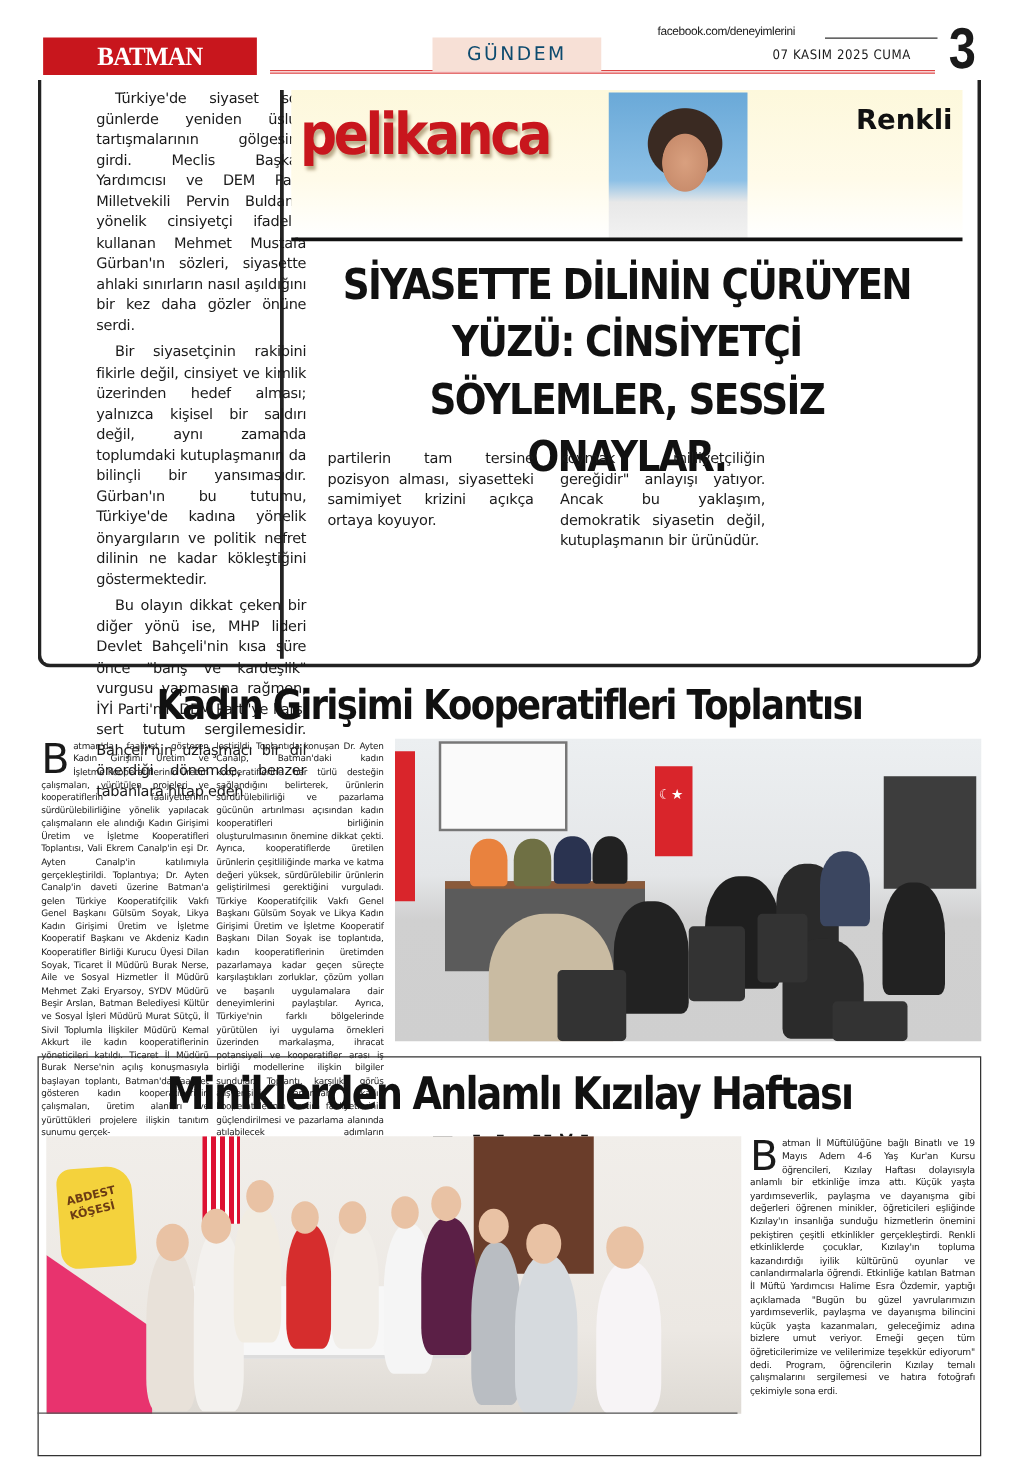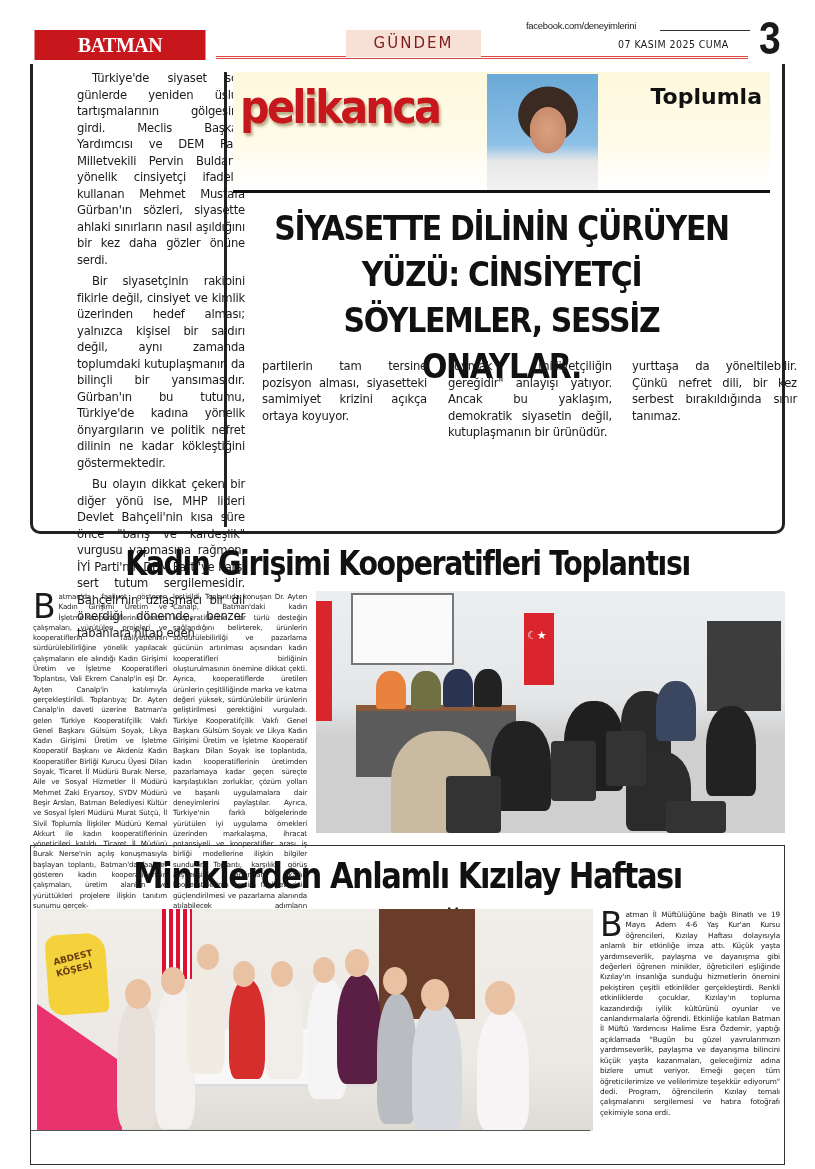--- a/index.html
+++ b/index.html
@@ -6,21 +6,21 @@
   html, body { width: 815px; height: 1169px; background: #ffffff; overflow: hidden; }
   body { position: relative; font-family: "DejaVu Sans", sans-serif; color: #1a1a1a; }
 
   
   .logo { position: absolute; left: 30px; top: 30px; width: 180px; height: 30px; background: #c8161d;
     color: #fff; font-family: "Liberation Serif", serif; font-weight: bold; font-size: 21px; line-height: 30px;
     text-align: center; letter-spacing: -0.5px; transform: scaleX(0.95); }
   .header-rule { position: absolute; left: 216px; top: 56px; width: 532px; height: 3px;
     border-top: 1px solid #d44; border-bottom: 1px solid #d44; }
   .section-box { position: absolute; left: 346px; top: 30px; width: 135px; height: 27px; background: #f7e0d6;
-    font-family: "DejaVu Sans", sans-serif; font-size: 15px; letter-spacing: 2px; line-height: 27px; text-align: center; color: #7f1d1d; }
+    font-family: "DejaVu Sans", sans-serif; font-size: 15px; letter-spacing: 2px; line-height: 27px; text-align: center; color: #0c4a6e; }
   .fb { position: absolute; left: 526px; top: 20px; font-size: 9.5px; font-family: "Liberation Sans", sans-serif; letter-spacing: -0.3px; }
   .fb-rule { position: absolute; left: 660px; top: 30px; width: 90px; height: 1px; background: #333; }
   .date { position: absolute; left: 618px; top: 38px; font-size: 10.5px; font-family: "DejaVu Sans", sans-serif; letter-spacing: 0.5px; transform: scaleX(0.9); transform-origin: left; }
   .page-num { position: absolute; left: 757px; top: 14px; font-family: "Liberation Sans", sans-serif; font-weight: bold; font-size: 46px; line-height: 48px; transform: scaleX(0.85); }
 
   
   .column-frame { position: absolute; left: 30px; top: 64px; width: 755px; height: 470px;
     border-left: 3px solid #222; border-right: 3px solid #222; border-bottom: 3px solid #222; border-radius: 0 0 10px 10px; }
   .col-text { position: absolute; font-family: "DejaVu Sans", sans-serif; font-size: 11.6px; line-height: 16.5px;
     text-align: justify; hyphens: auto; color: #1a1a1a; letter-spacing: -0.2px; margin-left: 29px; }
@@ -105,33 +105,32 @@
 <div class="col-text col-left">
   <p>Türkiye'de siyaset son günlerde yeniden üslup tartışmalarının gölgesine girdi. Meclis Başkan Yardımcısı ve DEM Parti Milletvekili Pervin Buldan'a yönelik cinsiyetçi ifadeler kullanan Mehmet Mustafa Gürban'ın sözleri, siyasette ahlaki sınırların nasıl aşıldığını bir kez daha gözler önüne serdi.</p>
   <p>Bir siyasetçinin rakibini fikirle değil, cinsiyet ve kimlik üzerinden hedef alması; yalnızca kişisel bir saldırı değil, aynı zamanda toplumdaki kutuplaşmanın da bilinçli bir yansımasıdır. Gürban'ın bu tutumu, Türkiye'de kadına yönelik önyargıların ve politik nefret dilinin ne kadar kökleştiğini göstermektedir.</p>
   <p>Bu olayın dikkat çeken bir diğer yönü ise, MHP lideri Devlet Bahçeli'nin kısa süre önce "barış ve kardeşlik" vurgusu yapmasına rağmen, İYİ Parti'nin DEM Parti'ye karşı sert tutum sergilemesidir. Bahçeli'nin uzlaşmacı bir dil önerdiği dönemde, benzer tabanlara hitap eden</p>
 </div>
 
 <div class="pelikanca-banner"></div>
 <div class="pelikanca">pelikanca</div>
 <div class="author-photo"></div>
 <div class="author-name">
-  <div>Toplumla</div>
+  <div>Renkli</div>
 </div>
 <div class="banner-rule"></div>
 <h1 class="headline">SİYASETTE DİLİNİN ÇÜRÜYEN YÜZÜ: CİNSİYETÇİ SÖYLEMLER, SESSİZ ONAYLAR.</h1>
 
 <div class="col-text col-b1">
   <p class="cont">partilerin tam tersine pozisyon alması, siyasetteki samimiyet krizini açıkça ortaya koyuyor.</p>
 </div>
 <div class="col-text col-b2">
   <p class="cont">koymak milliyetçiliğin gereğidir" anlayışı yatıyor. Ancak bu yaklaşım, demokratik siyasetin değil, kutuplaşmanın bir ürünüdür.</p>
 </div>
 <div class="col-text col-b3">
-  <p class="cont">yurttaşa da yöneltilebilir. Çünkü nefret dili, bir kez serbest bırakıldığında sınır tanımaz.</p>
 </div>
 
 <h2 class="kadin-headline">Kadın Girişimi Kooperatifleri Toplantısı Yapıldı</h2>
 
 <div class="small-text k-col1">
   <span class="dropcap">B</span><span>atman'da faaliyet gösteren Kadın Girişimi Üretim ve İşletme Kooperatiflerinin üretim çalışmaları, yürütülen projeleri ve kooperatiflerin faaliyetlerinin sürdürülebilirliğine yönelik yapılacak çalışmaların ele alındığı Kadın Girişimi Üretim ve İşletme Kooperatifleri Toplantısı, Vali Ekrem Canalp'in eşi Dr. Ayten Canalp'in katılımıyla gerçekleştirildi. Toplantıya; Dr. Ayten Canalp'in daveti üzerine Batman'a gelen Türkiye Kooperatifçilik Vakfı Genel Başkanı Gülsüm Soyak, Likya Kadın Girişimi Üretim ve İşletme Kooperatif Başkanı ve Akdeniz Kadın Kooperatifler Birliği Kurucu Üyesi Dilan Soyak, Ticaret İl Müdürü Burak Nerse, Aile ve Sosyal Hizmetler İl Müdürü Mehmet Zaki Eryarsoy, SYDV Müdürü Beşir Arslan, Batman Belediyesi Kültür ve Sosyal İşleri Müdürü Murat Sütçü, İl Sivil Toplumla İlişkiler Müdürü Kemal Akkurt ile kadın kooperatiflerinin yöneticileri katıldı. Ticaret İl Müdürü Burak Nerse'nin açılış konuşmasıyla başlayan toplantı, Batman'da faaliyet gösteren kadın kooperatiflerinin çalışmaları, üretim alanları ve yürüttükleri projelere ilişkin tanıtım sunumu gerçek-</span>
 </div>
 <div class="small-text k-col2">leştirildi. Toplantıda konuşan Dr. Ayten Canalp, Batman'daki kadın kooperatiflerine her türlü desteğin sağlandığını belirterek, ürünlerin sürdürülebilirliği ve pazarlama gücünün artırılması açısından kadın kooperatifleri birliğinin oluşturulmasının önemine dikkat çekti. Ayrıca, kooperatiflerde üretilen ürünlerin çeşitliliğinde marka ve katma değeri yüksek, sürdürülebilir ürünlerin geliştirilmesi gerektiğini vurguladı. Türkiye Kooperatifçilik Vakfı Genel Başkanı Gülsüm Soyak ve Likya Kadın Girişimi Üretim ve İşletme Kooperatif Başkanı Dilan Soyak ise toplantıda, kadın kooperatiflerinin üretimden pazarlamaya kadar geçen süreçte karşılaştıkları zorluklar, çözüm yolları ve başarılı uygulamalara dair deneyimlerini paylaştılar. Ayrıca, Türkiye'nin farklı bölgelerinde yürütülen iyi uygulama örnekleri üzerinden markalaşma, ihracat potansiyeli ve kooperatifler arası iş birliği modellerine ilişkin bilgiler sundular. Toplantı, karşılıklı görüş alışverişinin ardından, kadın kooperatiflerinin üretim faaliyetlerinin güçlendirilmesi ve pazarlama alanında atılabilecek adımların değerlendirilmesiyle sona erdi.</div>
 
 <div class="meeting-photo">

